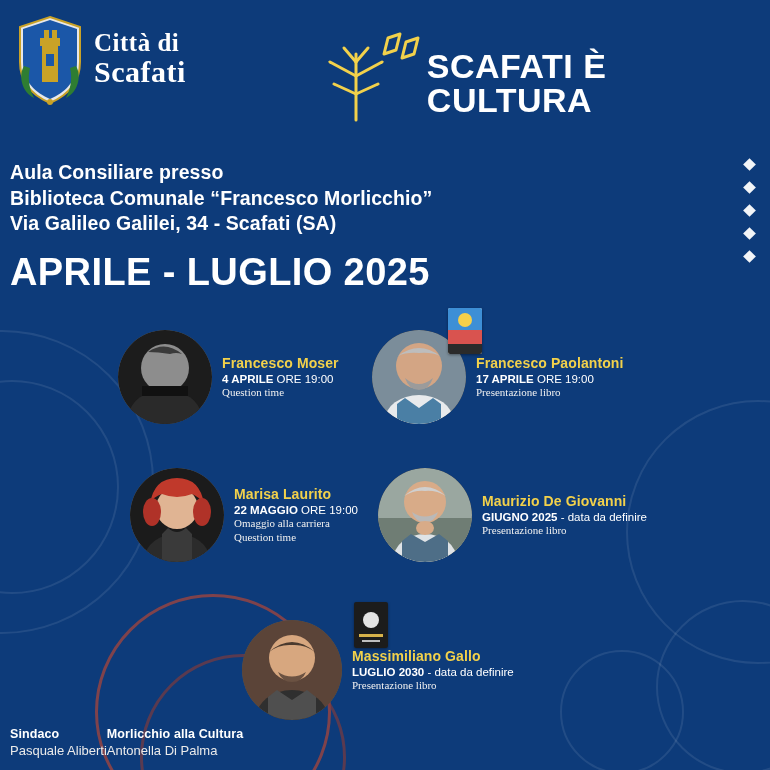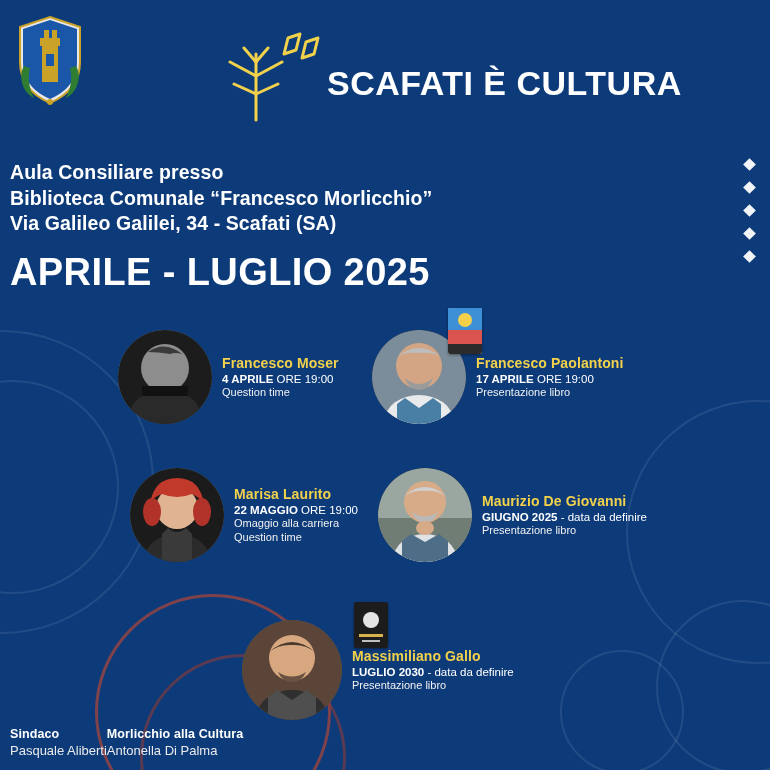--- a/index.html
+++ b/index.html
@@ -183,20 +183,21 @@
     margin-top: 2px;
     color: #ffffff;
   }
   .ev-date b { font-weight: bold; margin-top: 20px; }
   .ev-date .light { font-weight: normal; }
   .ev-desc {
     font-size: 11px;
     margin-top: 1px;
     color: #f0f0f0;
     line-height: 1.25;
+    font-family: Liberation Serif, serif;
   }
 
   .book {
     position: absolute;
     width: 34px;
     height: 46px;
     border-radius: 2px;
     box-shadow: 0 1px 3px rgba(0,0,0,0.4);
     overflow: hidden;
   }
@@ -247,20 +248,24 @@
       <rect x="26" y="24" width="20" height="8" fill="#c9a227"></rect>
       <rect x="30" y="16" width="5" height="9" fill="#c9a227"></rect>
       <rect x="38" y="16" width="5" height="9" fill="#c9a227"></rect>
       <rect x="32" y="40" width="8" height="12" fill="#1b57a8"></rect>
       <path d="M10 52 C4 62 8 78 20 84 C14 72 14 62 16 54 Z" fill="#2e7d32"></path>
       <path d="M62 52 C68 62 64 78 52 84 C58 72 58 62 56 54 Z" fill="#2e7d32"></path>
       <circle cx="36" cy="88" r="3" fill="#c9a227"></circle>
     </svg>
   </div>
 
+  <div class="city-name">
+    <div class="l1">Città di</div>
+    <div class="l2">Scafati</div>
+  </div>
 
   <div class="brand">
     <div class="brand-mark">
       <svg width="105" height="95" viewBox="0 0 105 95">
         <g stroke="#f2d14b" stroke-width="3" fill="none" stroke-linecap="round">
           <line x1="40" y1="22" x2="40" y2="88"></line>
           <line x1="40" y1="44" x2="14" y2="30"></line>
           <line x1="40" y1="44" x2="66" y2="30"></line>
           <line x1="40" y1="62" x2="18" y2="52"></line>
           <line x1="40" y1="62" x2="62" y2="52"></line>

